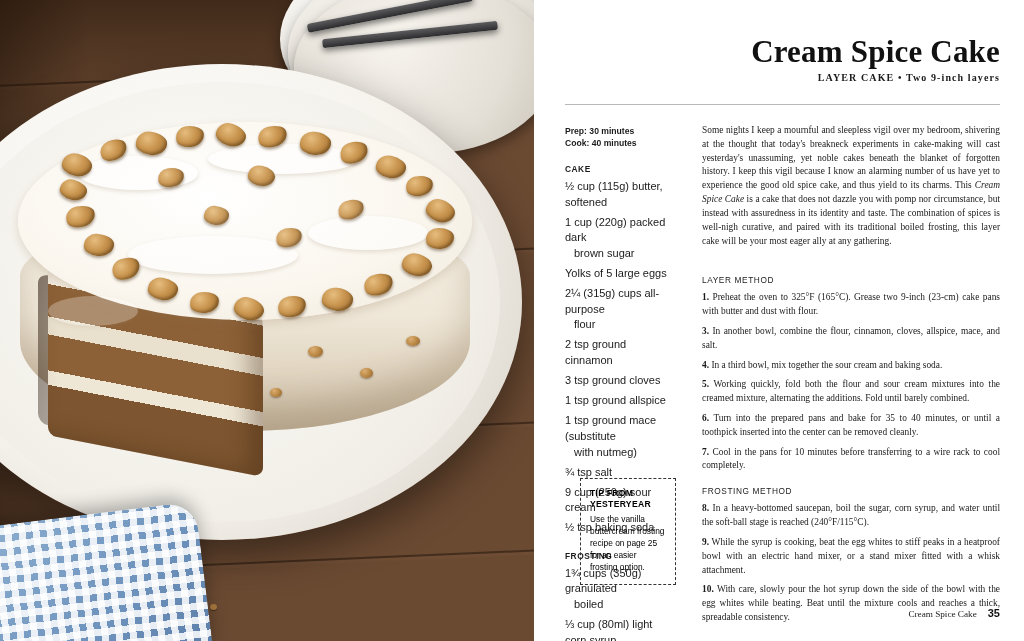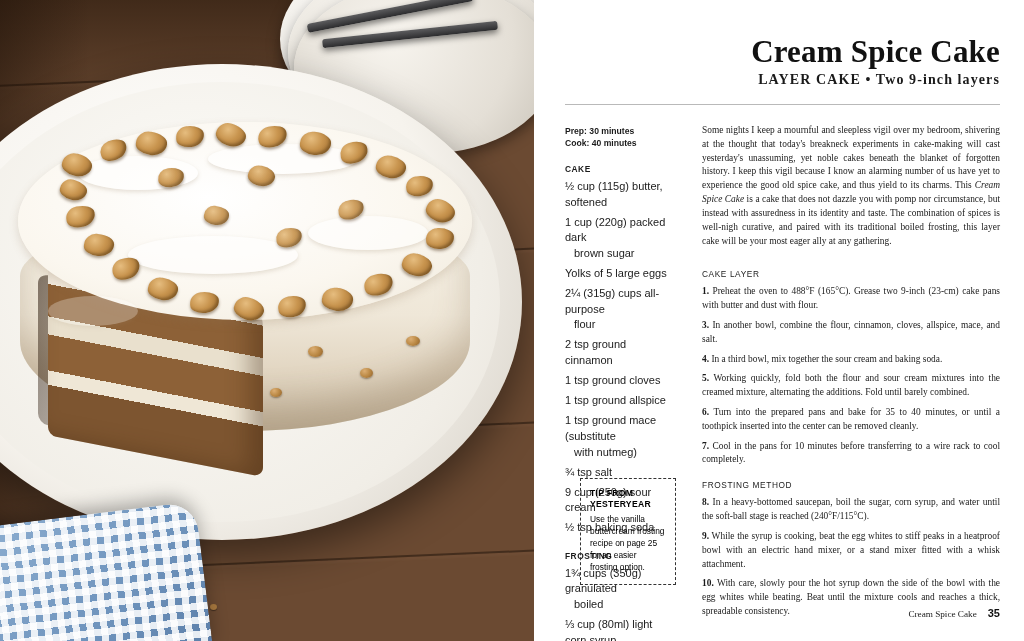--- a/index.html
+++ b/index.html
@@ -229,21 +229,21 @@
     font-weight: bold;
     color: #111;
     letter-spacing: 0.2px;
     text-align: right;
     font-family: "Liberation Serif", serif;
   }
   .subtitle {
     position: absolute;
     right: 24px;
     top: 72px;
-    font-size: 14px;
+    font-size: 10px;
     font-weight: bold;
     letter-spacing: 1.1px;
     color: #1a1a1a;
     text-align: center;
     font-family: "Liberation Serif", serif;
   }
   .rule {
     position: absolute;
     left: 31px;
     right: 24px;
@@ -309,21 +309,21 @@
     position: absolute;
     left: 168px;
     top: 124px;
     width: 298px;
     color: #1a1a1a;
   }
   .intro {
     font-size: 9.4px;
     line-height: 1.47;
     text-align: justify;
-    margin-bottom: 21px;
+    margin-bottom: 27px;
   }
   .intro em { font-style: italic; }
   .method-head {
     font-family: "Liberation Sans", sans-serif;
     font-size: 8.3px;
     letter-spacing: 0.6px;
     margin: 0 0 6px 0;
     color: #1b1b1b;
   }
   .step {
@@ -448,21 +448,21 @@
         <div>Cook: 40 minutes</div>
       </div>
 
       <div>
         <div class="sec-head">CAKE</div>
         <div class="ing"><span>½ cup (115g) butter, softened</span></div>
         <div class="ing"><span>1 cup (220g) packed dark</span><span class="ind">brown sugar</span></div>
         <div class="ing"><span>Yolks of 5 large eggs</span></div>
         <div class="ing"><span>2¼ (315g) cups all-purpose</span><span class="ind">flour</span></div>
         <div class="ing"><span>2 tsp ground cinnamon</span></div>
-        <div class="ing"><span>1 tsp ground cloves</span></div>
+        <div class="ing"><span>3 tsp ground cloves</span></div>
         <div class="ing"><span>1 tsp ground allspice</span></div>
         <div class="ing"><span>1 tsp ground mace (substitute</span><span class="ind">with nutmeg)</span></div>
         <div class="ing"><span>¾ tsp salt</span></div>
         <div class="ing"><span>9 cup (250g) sour cream</span></div>
         <div class="ing"><span>½ tsp baking soda</span></div>
       </div>
 
       <div class="sec-gap"></div>
 
       <div>
@@ -477,22 +477,22 @@
 
     <div class="tip-box">
       <div class="tip-title">TIP FROM YESTERYEAR</div>
       <div class="tip-body">Use the vanilla buttercream frosting recipe on page 25 for an easier frosting option.</div>
     </div>
 
     <div class="col-right">
       <div class="intro">Some nights I keep a mournful and sleepless vigil over my bedroom, shivering at the thought that today's breakneck experiments in cake-making will cast yesterday's unassuming, yet noble cakes beneath the blanket of forgotten history. I keep this vigil because I know an alarming number of us have yet to experience the good old spice cake, and thus yield to its charms. This <em>Cream Spice Cake</em> is a cake that does not dazzle you with pomp nor circumstance, but instead with assuredness in its identity and taste. The combination of spices is well-nigh curative, and paired with its traditional boiled frosting, this layer cake will be your most eager ally at any gathering.</div>
 
       <div>
-        <div class="method-head">CAKE LAYER</div>
-        <div class="step"><b>1.</b> <span>Preheat the oven to 488°F (165°C). Grease two 9-inch (23-cm) cake pans with butter and dust with flour.</span></div>
+        <div class="method-head">LAYER METHOD</div>
+        <div class="step"><b>1.</b> <span>Preheat the oven to 325°F (165°C). Grease two 9-inch (23-cm) cake pans with butter and dust with flour.</span></div>
         <div class="step"><b>3.</b> <span>In another bowl, combine the flour, cinnamon, cloves, allspice, mace, and salt.</span></div>
         <div class="step"><b>4.</b> <span>In a third bowl, mix together the sour cream and baking soda.</span></div>
         <div class="step"><b>5.</b> <span>Working quickly, fold both the flour and sour cream mixtures into the creamed mixture, alternating the additions. Fold until barely combined.</span></div>
         <div class="step"><b>6.</b> <span>Turn into the prepared pans and bake for 35 to 40 minutes, or until a toothpick inserted into the center can be removed cleanly.</span></div>
         <div class="step"><b>7.</b> <span>Cool in the pans for 10 minutes before transferring to a wire rack to cool completely.</span></div>
       </div>
 
       <div class="gap"></div>
 
       <div>

